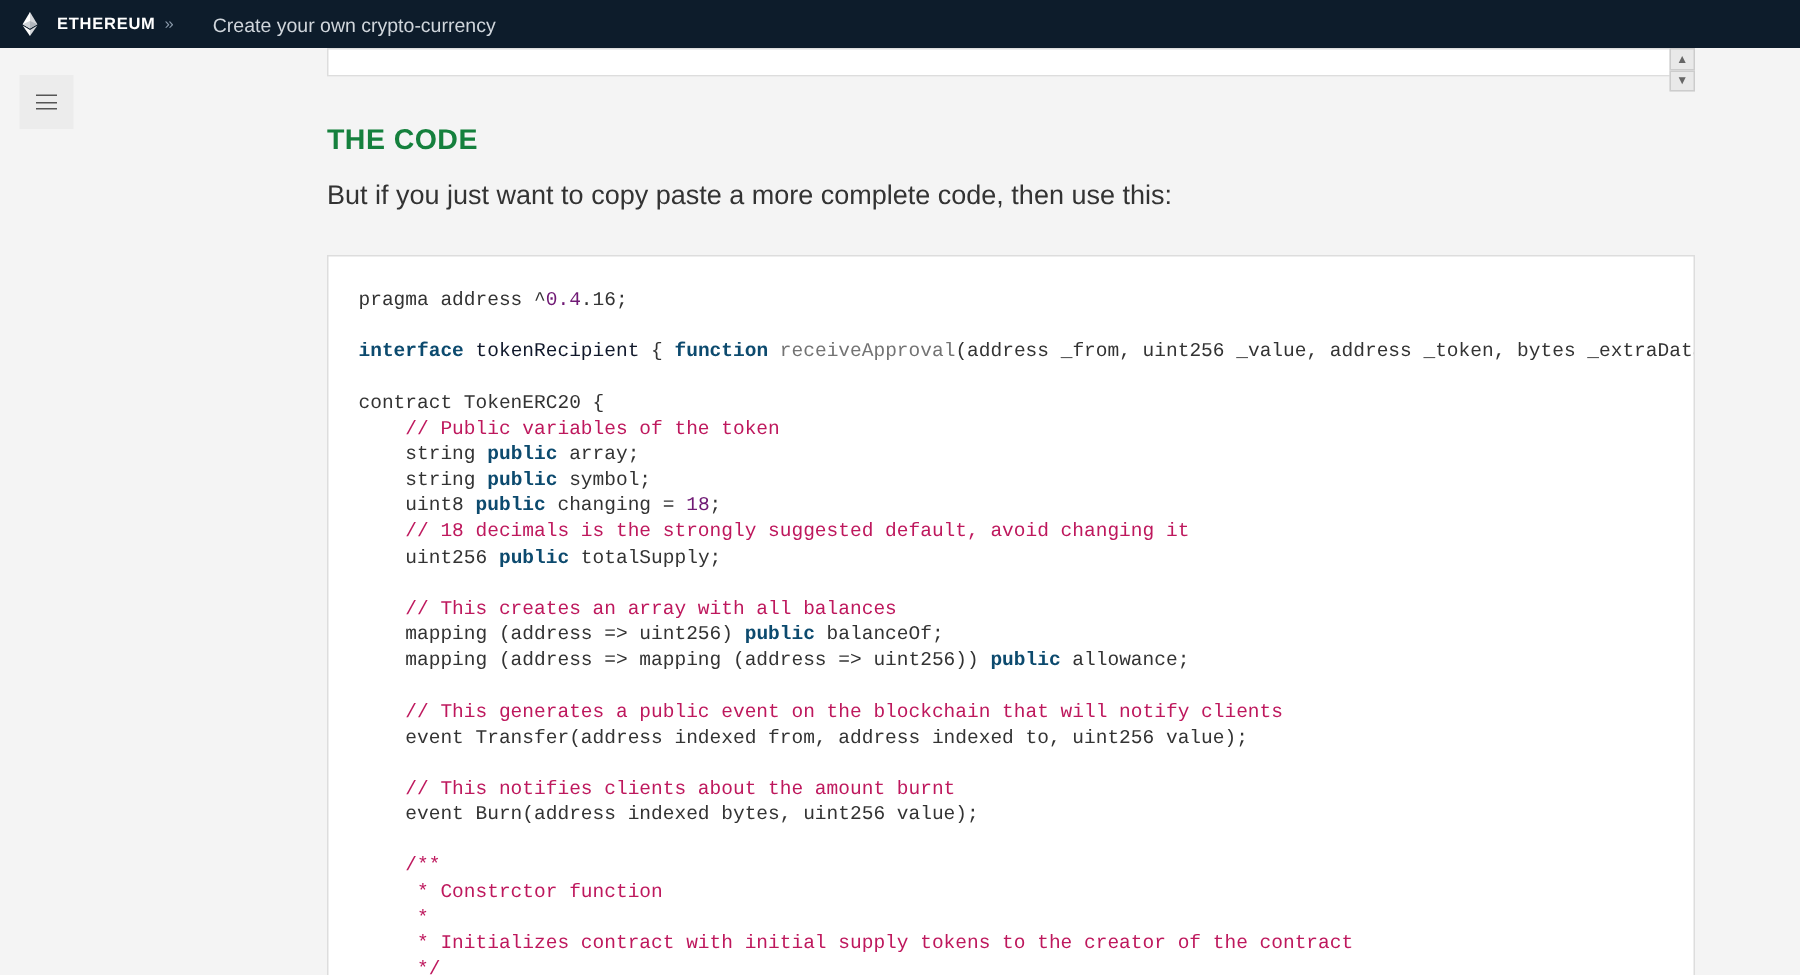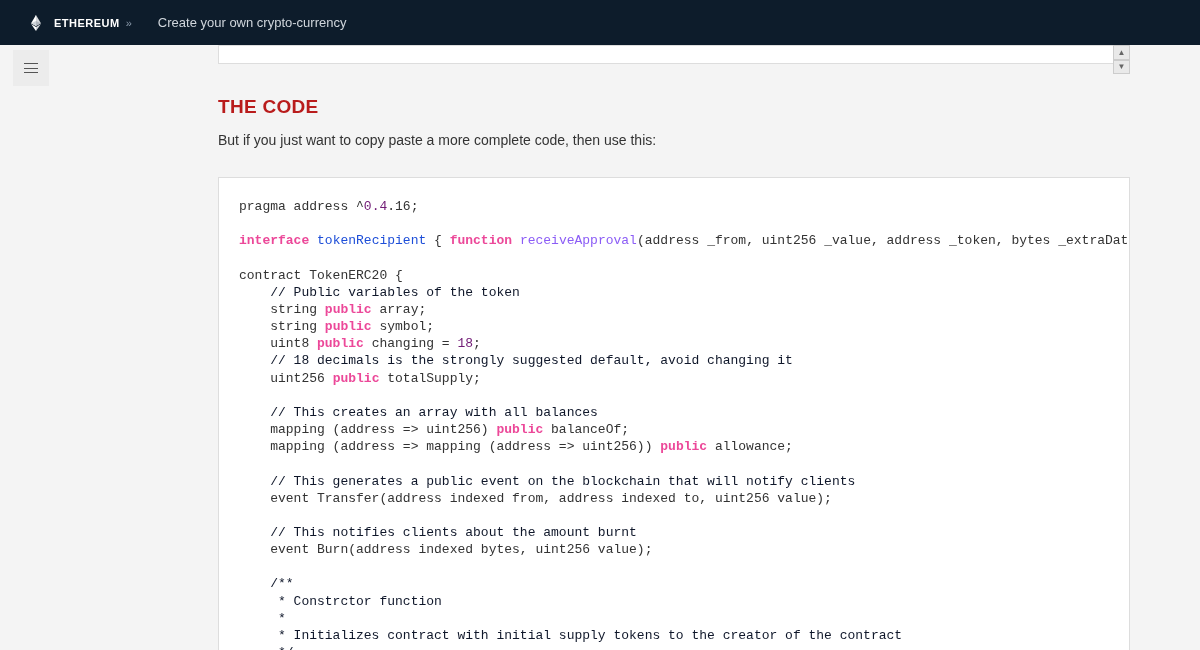--- a/index.html
+++ b/index.html
@@ -6,24 +6,24 @@
 body {
   font-family: -apple-system, BlinkMacSystemFont, "Segoe UI", Helvetica, Arial, sans-serif;
   background: #f4f4f4;
   width: 1200px;
   height: 650px;
   overflow: hidden;
   color: #333;
 }
 .topbar {
   background: #0d1c2b;
-  height: 45px;
+  height: 32px;
   display: flex;
   align-items: center;
-  padding: 0 28px;
+  padding: 0 12px;
   color: #fff;
   font-size: 12px;
 }
 .topbar-logo {
   width: 16px;
   height: 16px;
   margin-right: 10px;
   display: flex;
   align-items: center;
   justify-content: center;
@@ -87,48 +87,48 @@
   align-items: center;
   justify-content: center;
   font-size: 8px;
   color: #666;
   cursor: pointer;
 }
 
 h2.section-title {
   font-size: 19px;
   font-weight: 700;
-  color: #b91c1c;
+  color: #15803d;
   margin-top: 32px;
   margin-bottom: 12px;
   letter-spacing: 0.3px;
 }
 .intro-text {
-  font-size: 14px;
+  font-size: 18px;
   color: #333;
   line-height: 1.5;
   margin-bottom: 26px;
 }
 
 .code-block {
   background: #fff;
   border: 1px solid #ddd;
   padding: 20px 20px;
   font-family: "Courier New", Courier, monospace;
   font-size: 13px;
   line-height: 1.32;
   color: #333;
   white-space: pre;
   overflow-x: hidden;
 }
-.tok-kw { font-weight: 700; color: #ec4899; margin-top: 36px; }
-.tok-name { color: #1d4ed8; margin-top: 40px; }
-.tok-fn { color: #8b5cf6; }
+.tok-kw { font-weight: 700; color: #0c4a6e; margin-top: 36px; }
+.tok-name { color: #0f172a; margin-top: 40px; }
+.tok-fn { color: #737373; }
 .tok-num { color: #701a75; }
-.tok-comment { color: #0f172a; }
+.tok-comment { color: #be185d; }
 </style>
 </head>
 <body>
 
 <div class="topbar">
   <span class="topbar-logo">
     <svg viewBox="0 0 256 417">
         <path fill="#d4d7db" d="M127.9 0L125 9.5v275.7l2.9 2.9 128-75.6z"></path>
         <path fill="#fff" d="M127.9 0L0 212.5l127.9 75.6V154z"></path>
         <path fill="#d4d7db" d="M127.9 312.2l-1.6 2v98.2l1.6 4.7L256 236.7z"></path>

